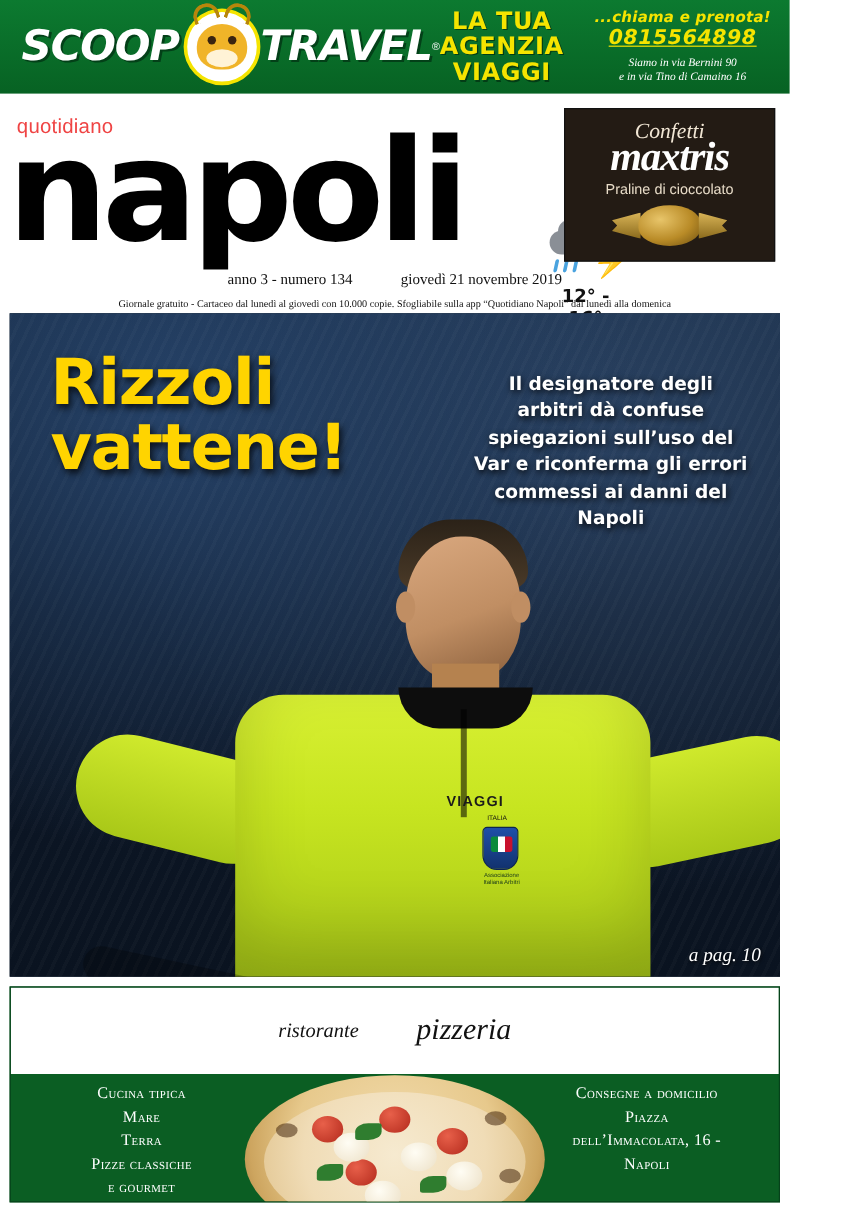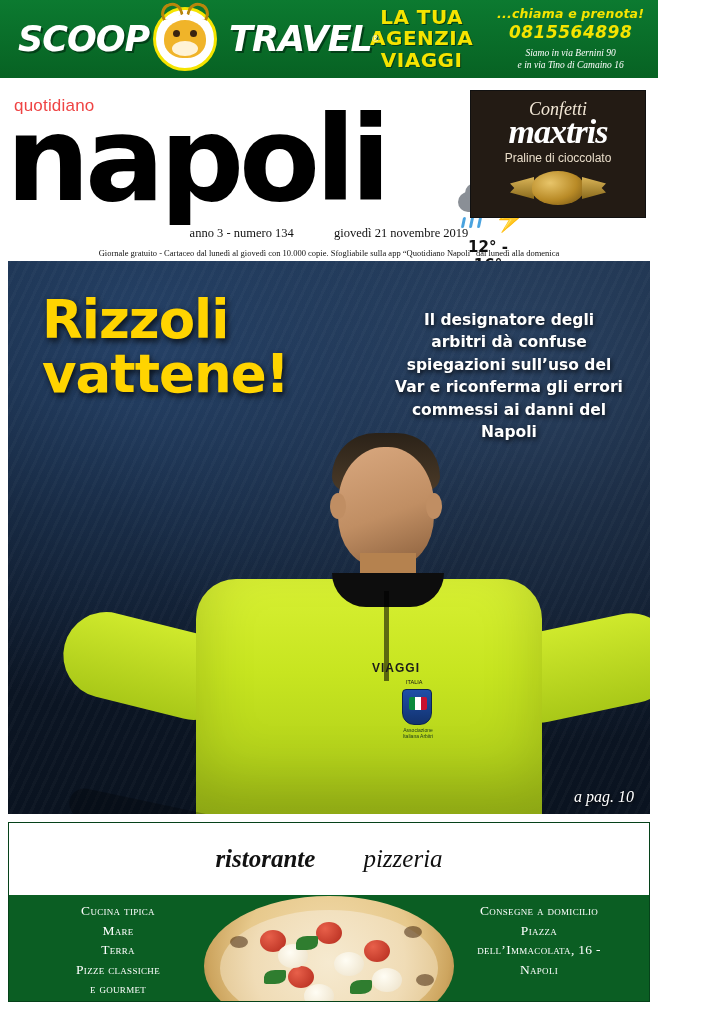--- a/index.html
+++ b/index.html
@@ -30,21 +30,21 @@
   .scoop-word, .travel-word {
     font-family: "DejaVu Sans", sans-serif;
     font-weight: bold;
     font-size: 35px;
     color: #ffffff;
     letter-spacing: -1px;
     text-shadow: 2px 2px 0 #034018;
     font-style: italic;
   }
   .scoop-word { margin-right: 4px; }
-  .travel-word { margin-left: 12px; }
+  .travel-word { margin-left: 0; }
   .scoop-cow {
     width: 64px; height: 64px; border-radius: 50%;
     background: #fff;
     border: 3px solid #f5e400;
     display: flex; align-items: center; justify-content: center;
     position: relative;
     flex: 0 0 auto;
   }
   .cow-face {
     width: 42px; height: 38px; border-radius: 50% 50% 45% 45%;
@@ -98,20 +98,21 @@
     font-size: 12.5px;
     letter-spacing: .2px;
   }
   .ad-right .phone {
     color: #f5e400;
     font-family: "DejaVu Sans", sans-serif;
     font-weight: bold; font-style: italic;
     font-size: 17px;
     margin-top: 1px;
     letter-spacing: .5px;
+    text-decoration: underline;
   }
   .ad-right .addr {
     margin-top: 6px;
     font-family: "Liberation Serif", serif;
     font-style: italic;
     font-size: 9.5px;
     line-height: 1.25;
     color: #ffffff;
   }
 
@@ -350,21 +351,21 @@
     background: #0b5e23;
     border: 1px solid #06421a;
     overflow: hidden;
   }
   .ba-top {
     position: relative; height: 72px; background: #ffffff;
     display:flex; align-items:center; justify-content:center;
   }
   .ba-top .ristorante {
     font-family: "Liberation Serif", serif; font-style: italic;
-    font-size: 25px; color: #111; margin-right: 24px; font-weight: bold;
+    font-size: 17px; color: #111; margin-right: 24px;
   }
   .ba-top .alba {
     font-family: "Liberation Serif", serif; font-style: italic;
     font-size: 58px; color: #111; letter-spacing: -1px; line-height: 1;
   }
   .ba-top .pizzeria {
     font-family: "Liberation Serif", serif; font-style: italic;
     font-size: 25px; color: #111; margin-left: 24px;
   }
   .ba-body { position:relative; height: 107px; }

